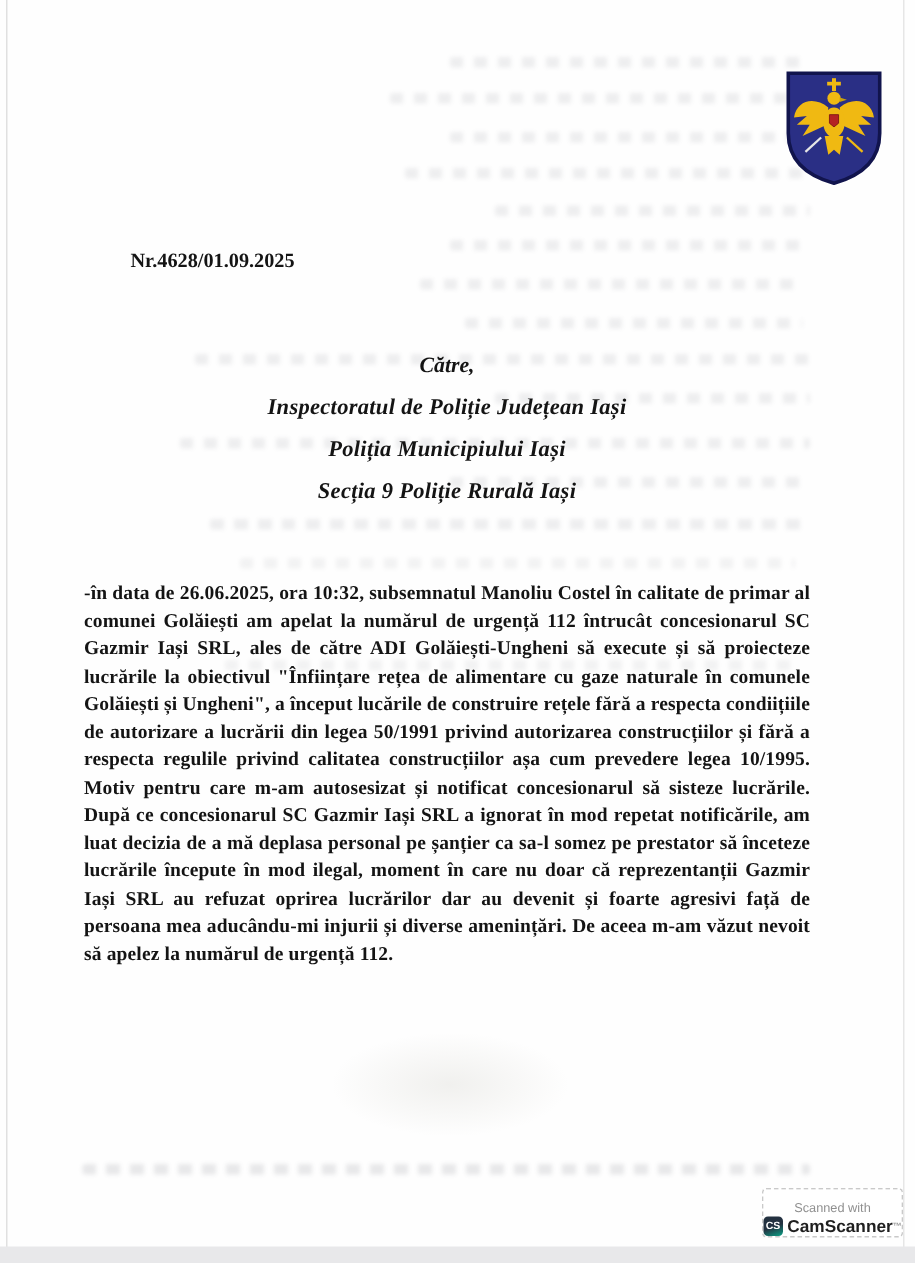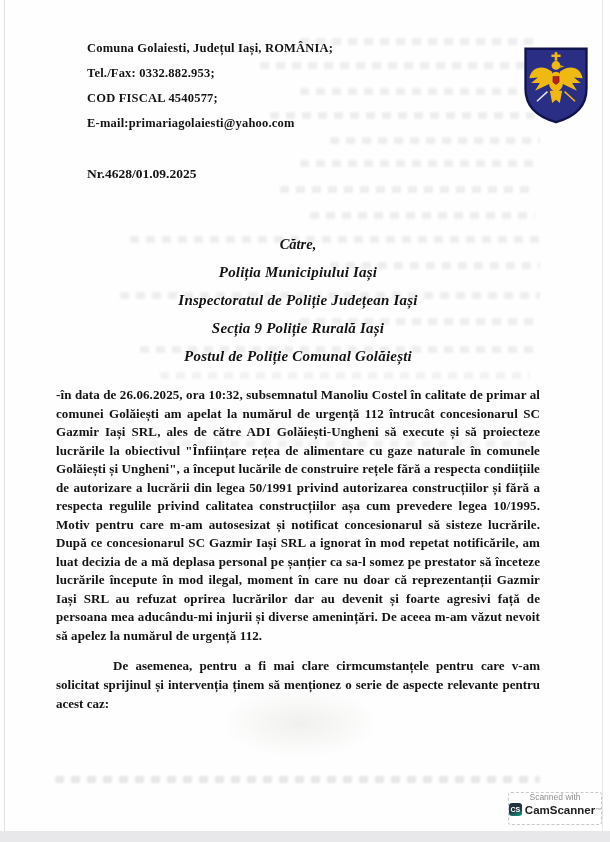--- a/index.html
+++ b/index.html
@@ -67,21 +67,21 @@
     opacity:.22;
   }
   .stain{
     position:absolute;left:220px;top:688px;width:160px;height:70px;
     background:radial-gradient(ellipse at center, rgba(170,168,155,.16), rgba(170,168,155,0) 70%);
   }
   
   .cs-badge{
     position:absolute;left:508px;top:792px;width:94px;height:33px;
     border:1px dashed #c9c9c9;border-radius:3px;background:#fff;
-    display:flex;flex-direction:column;align-items:center;justify-content:flex-start;
+    display:flex;flex-direction:column;align-items:center;justify-content:flex-end;
     gap:1px;box-sizing:border-box;
   }
   .cs-badge .scanned-with{
     font-family:"Liberation Sans","DejaVu Sans",sans-serif;
     font-size:8.5px;color:#8f8f8f;line-height:9px;
   }
   .cs-row{display:flex;align-items:center;gap:3px;}
   .cs-logo{
     width:13px;height:13px;border-radius:3px;
     background:linear-gradient(160deg,#233140 52%,#0aa186 100%);
@@ -111,26 +111,20 @@
   <div class="bleed" style="left:130px;top:236px;width:410px;"></div>
   <div class="bleed" style="left:330px;top:262px;width:210px;"></div>
   <div class="bleed" style="left:120px;top:292px;width:420px;"></div>
   <div class="bleed" style="left:300px;top:318px;width:240px;"></div>
   <div class="bleed" style="left:140px;top:346px;width:400px;"></div>
   <div class="bleed" style="left:160px;top:372px;width:370px;opacity:.16;"></div>
   <div class="bleed" style="left:150px;top:440px;width:380px;opacity:.16;"></div>
   <div class="bleed" style="left:55px;top:776px;width:485px;opacity:.3;"></div>
   <div class="stain"></div>
 
-  <div class="letterhead">
-    <p class="lh-line">Comuna Golaiesti, Județul Iași, ROMÂNIA;</p>
-    <p class="lh-line">Tel./Fax: 0332.882.953;</p>
-    <p class="lh-line">COD FISCAL  4540577;</p>
-    <p class="lh-line">E-mail:primariagolaiesti@yahoo.com</p>
-  </div>
 
   <div class="coa">
     <svg viewBox="0 0 80 84" width="78" height="80" aria-hidden="true">
       <path d="M8,4 H72 V46 C72,66 58,76 40,81 C22,76 8,66 8,46 Z" fill="#2a2f85" stroke="#11144d" stroke-width="2.5"></path>
 
       <rect x="38.6" y="7.5" width="2.8" height="9" fill="#f0b912"></rect>
       <rect x="35.2" y="10" width="9.6" height="2.6" fill="#f0b912"></rect>
 
       <circle cx="40" cy="21.5" r="4.6" fill="#f0b912"></circle>
       <path d="M44,21 l5,1.6 -5,1.6 Z" fill="#c9a00d"></path>
@@ -146,29 +140,27 @@
 
       <path d="M31,49 L20,59" stroke="#e6e6e6" stroke-width="1.6"></path>
       <path d="M49,49 L60,59" stroke="#f0b912" stroke-width="1.6"></path>
     </svg>
   </div>
 
   <div class="ref-number">Nr.4628/01.09.2025</div>
 
   <div class="recipients">
     <div class="salutation">Către,</div>
+    <div class="recipient-line">Inspectoratul de Poliție Județean Iași</div>
     <div class="recipient-line">Poliția Municipiului Iași</div>
-    <div class="recipient-line">Inspectoratul de Poliție Județean Iași</div>
     <div class="recipient-line">Secția 9 Poliție Rurală Iași</div>
-    <div class="recipient-line">Postul de Poliție Comunal Golăiești</div>
   </div>
 
   <div class="body-text">
     <p class="p-statement">-în data de 26.06.2025, ora 10:32, subsemnatul Manoliu Costel în calitate de primar al comunei Golăiești am apelat la numărul de urgență 112 întrucât concesionarul SC Gazmir Iași SRL, ales de către ADI Golăiești-Ungheni să execute și să proiecteze lucrările la obiectivul "Înființare rețea de alimentare cu gaze naturale în comunele Golăiești și Ungheni", a început lucările de construire  rețele fără a respecta condiițiile de autorizare a lucrării din legea 50/1991  privind autorizarea construcțiilor și fără a respecta regulile privind calitatea construcțiilor așa cum prevedere legea  10/1995. Motiv pentru care  m-am autosesizat și notificat concesionarul să sisteze lucrările. După ce concesionarul SC Gazmir Iași SRL a ignorat în mod repetat notificările, am luat decizia de a mă deplasa personal pe șanțier ca sa-l somez pe prestator să înceteze lucrările începute în mod ilegal, moment în care nu doar că reprezentanții Gazmir Iași SRL  au refuzat oprirea lucrărilor dar au devenit și foarte agresivi față de persoana mea aducându-mi injurii și diverse amenințări. De aceea m-am văzut nevoit să apelez la numărul de urgență 112.</p>
-    <p class="p-closing">De asemenea, pentru a fi mai clare cirmcumstanțele pentru care v-am solicitat sprijinul și intervenția ținem  să menționez o serie de aspecte relevante pentru acest caz:</p>
   </div>
 
   <div class="cs-badge">
     <div class="scanned-with">Scanned with</div>
     <div class="cs-row">
       <div class="cs-logo">CS</div>
       <div class="cs-name"><span>CamScanner</span><span class="cs-tm">™</span></div>
     </div>
   </div>
 

